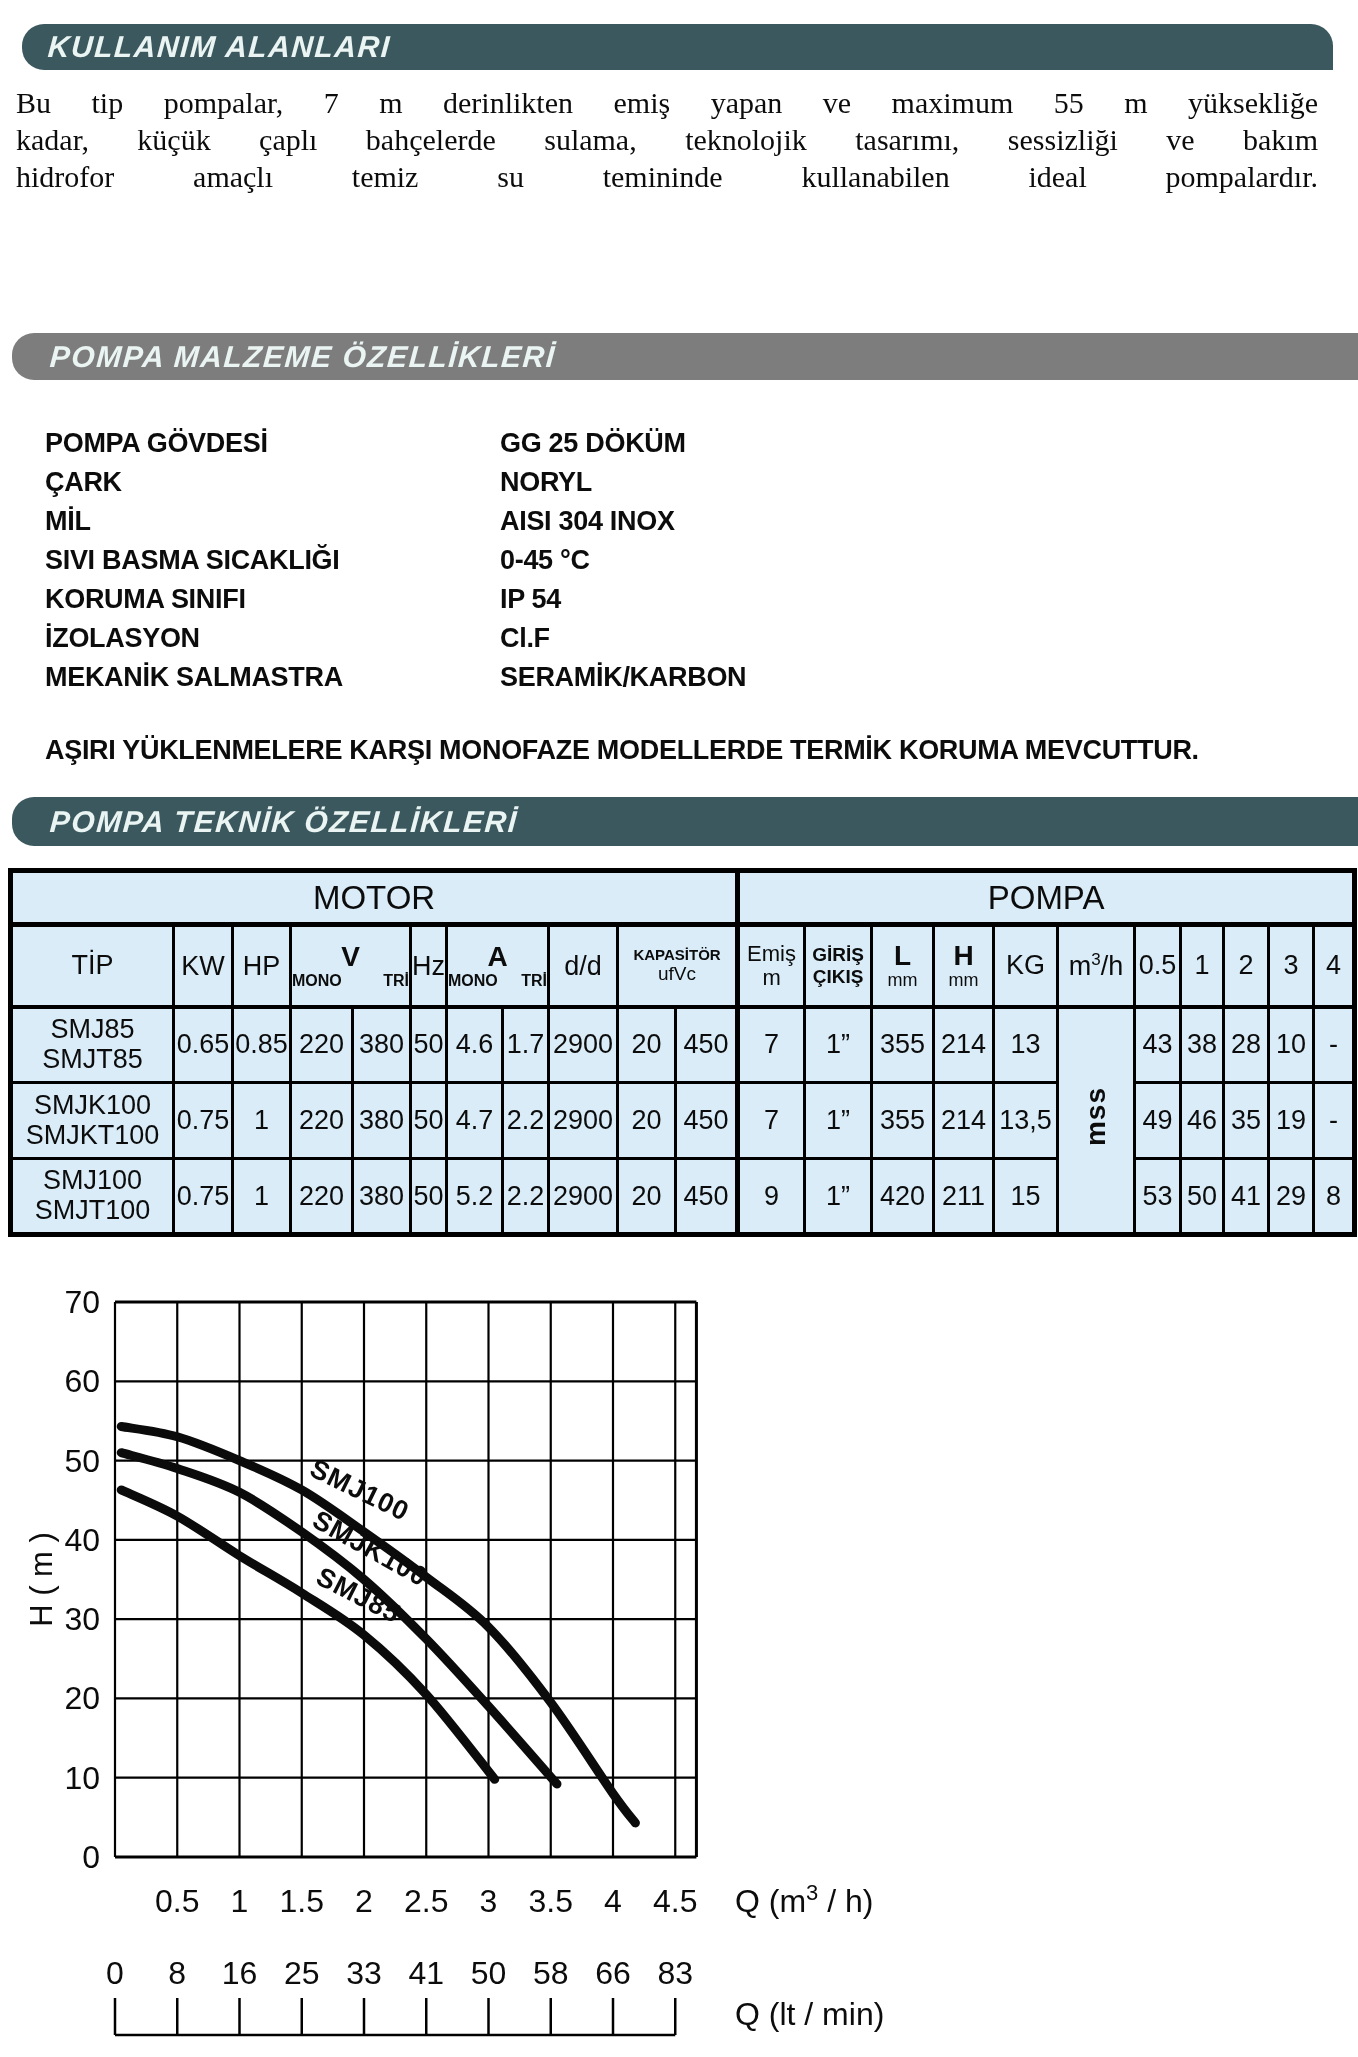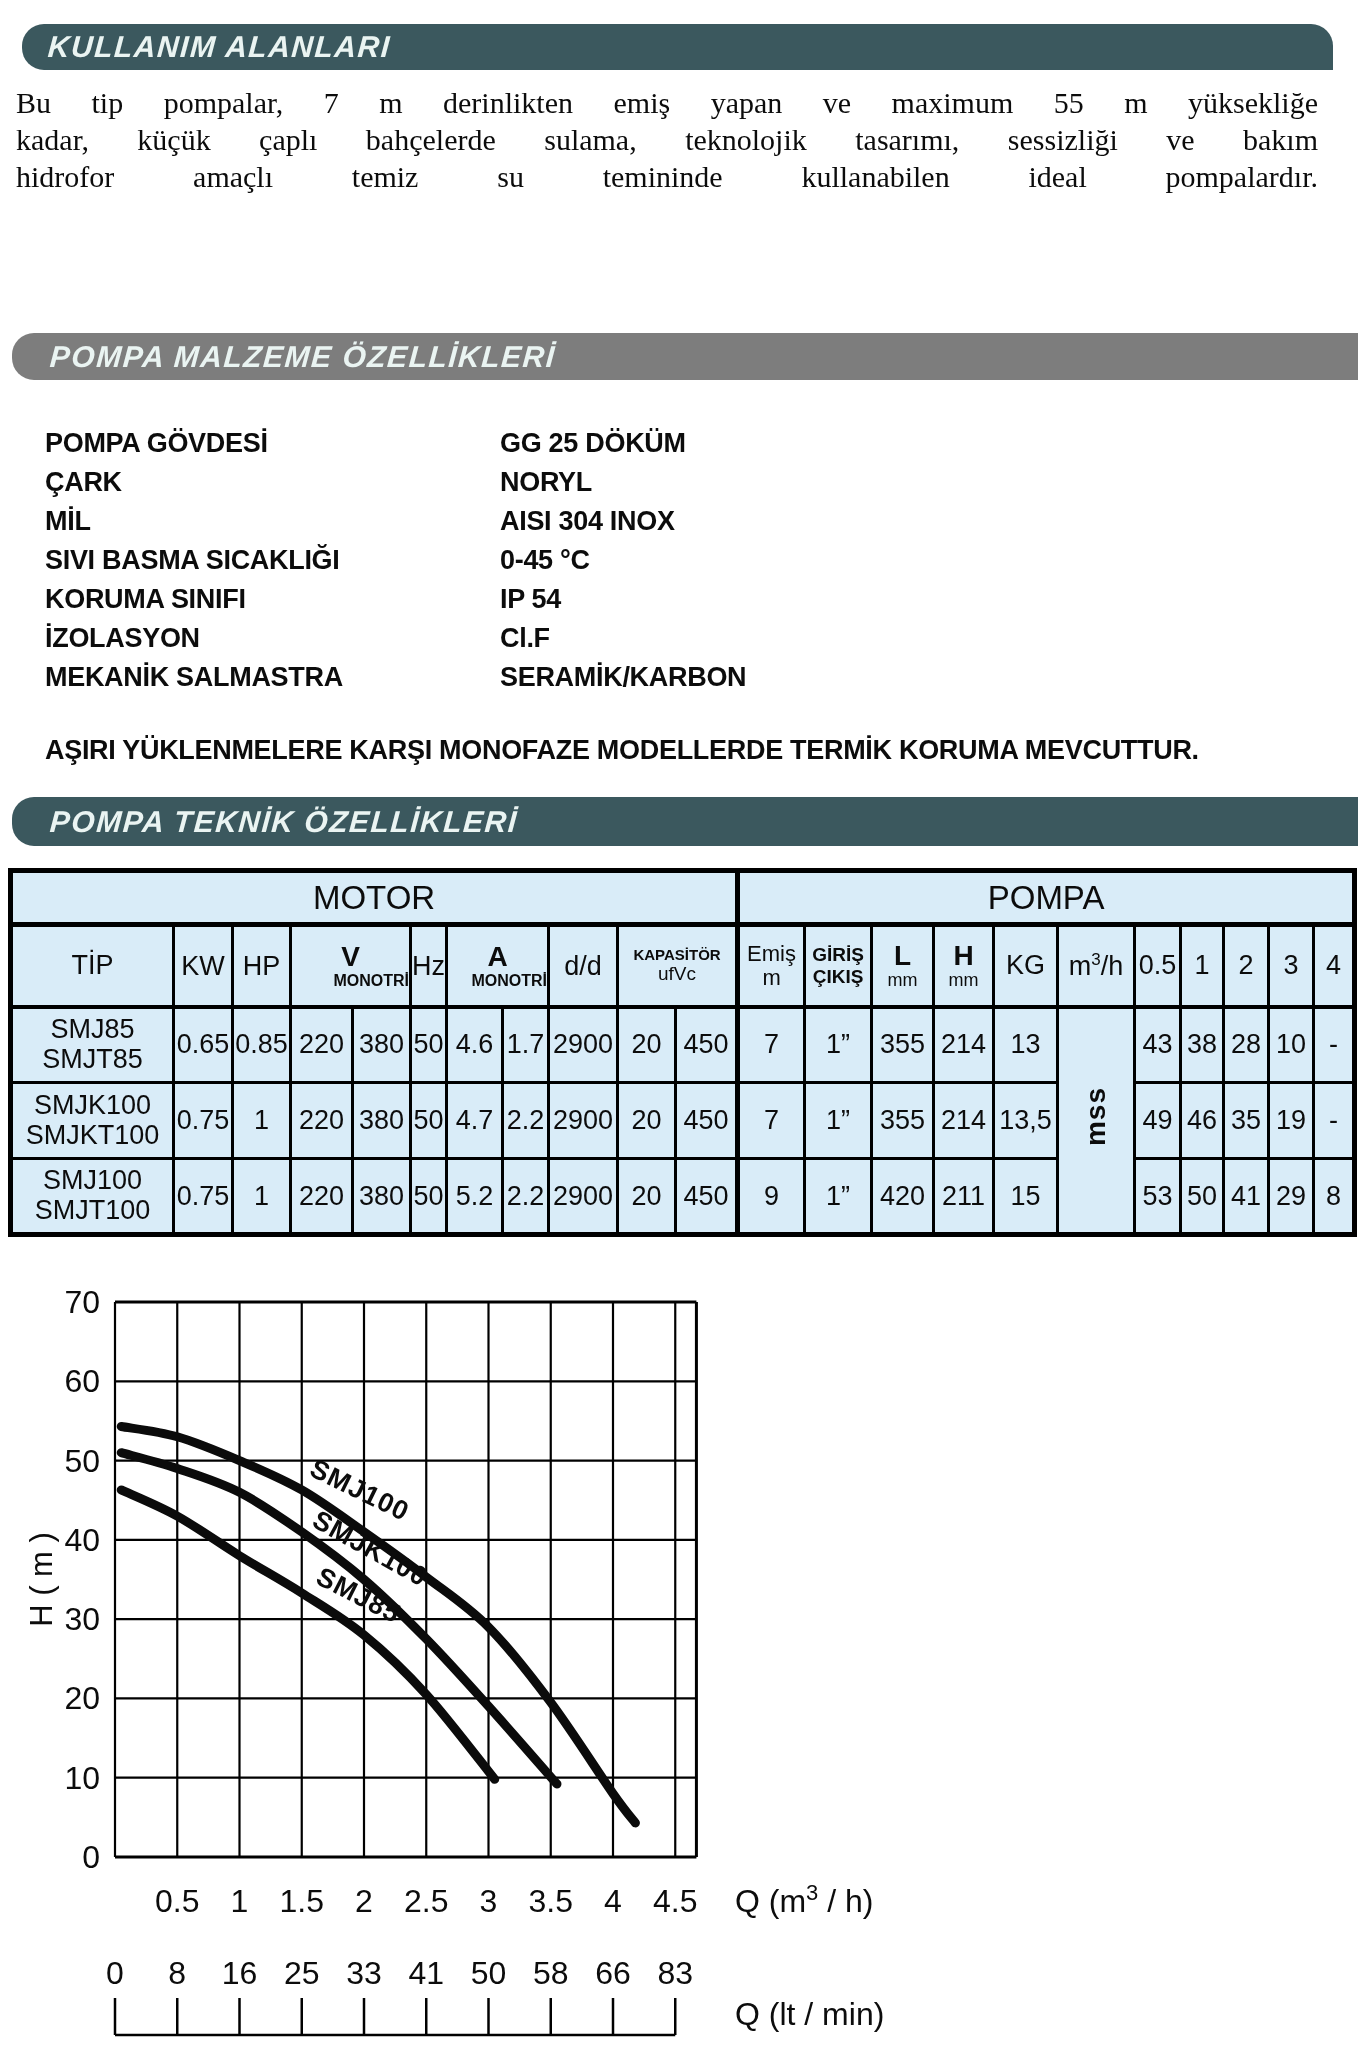--- a/index.html
+++ b/index.html
@@ -28,21 +28,21 @@
         background:#d9ecf8;border:5px solid #000}
   .spec td,.spec th{border:3px solid #000;text-align:center;vertical-align:middle;padding:0;
         font-size:27px;font-weight:normal;overflow:hidden}
   .group-row{height:54px}
   .group-row th{font-size:33px;font-weight:normal;border-bottom-width:5px}
   .head-row{height:82px}
   .head-row th{border-bottom-width:4px}
   .data-row{height:76px}
   .secL{border-left-width:5px !important}
   .h-main{font-size:28px;font-weight:bold;line-height:1.05}
-  .h-sub{font-size:16px;font-weight:bold;display:flex;justify-content:flex-end;line-height:1.1}
+  .h-sub{font-size:16px;font-weight:bold;display:flex;justify-content:space-between;line-height:1.1}
   .h-sub-plain{font-size:18px;font-weight:normal;line-height:1.1}
   .tip-h{text-align:left;padding-left:10px;font-size:28px;font-weight:bold}
   .kap{font-size:15px;font-weight:bold;line-height:1.15}
   .kap-sub{font-size:19px;font-weight:normal;display:flex;justify-content:center}
   .emis{font-size:22px;line-height:1.1;font-weight:normal}
   .giris{font-size:19px;font-weight:bold;line-height:1.15}
   .kg-h{font-size:30px;font-weight:bold}
   .m3h-h{font-size:27px;font-weight:bold}
   .m3h-h sup{font-size:17px}
   .flow-h{font-size:27px;font-weight:bold}

